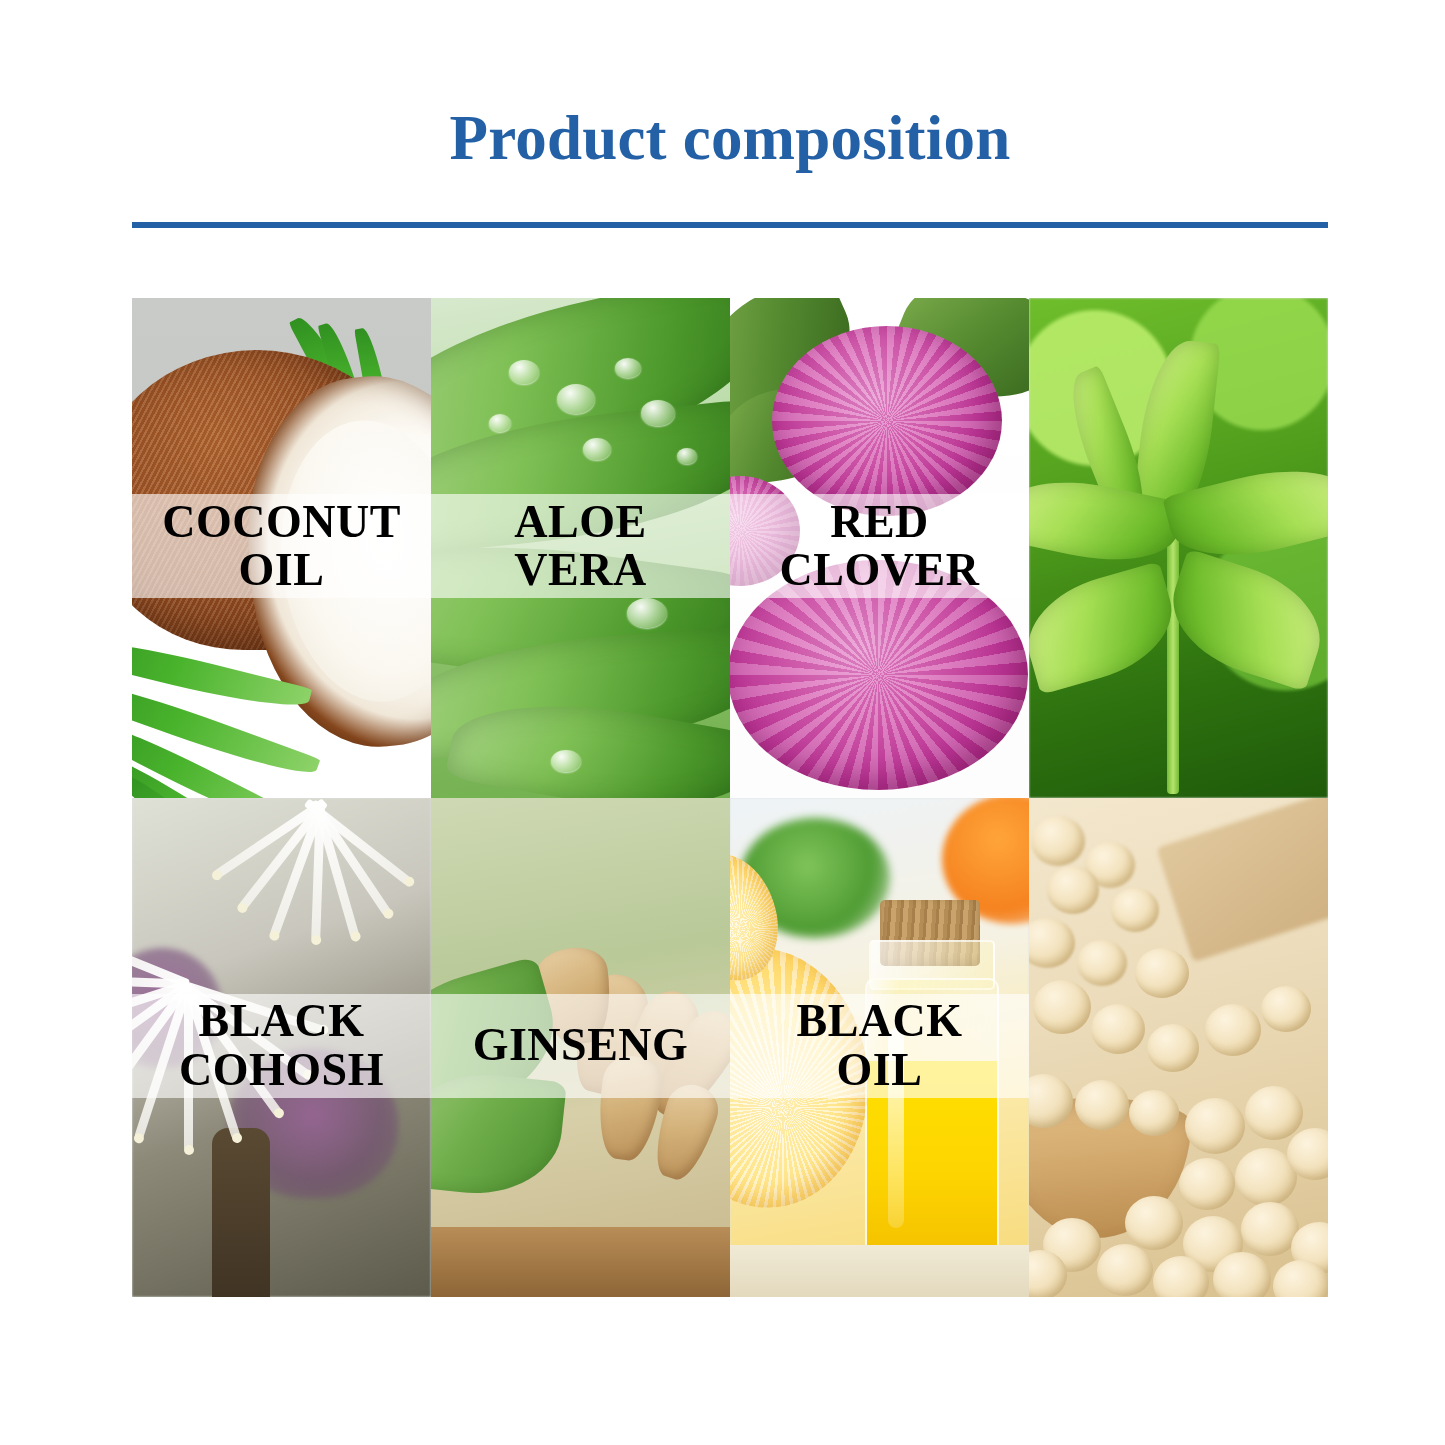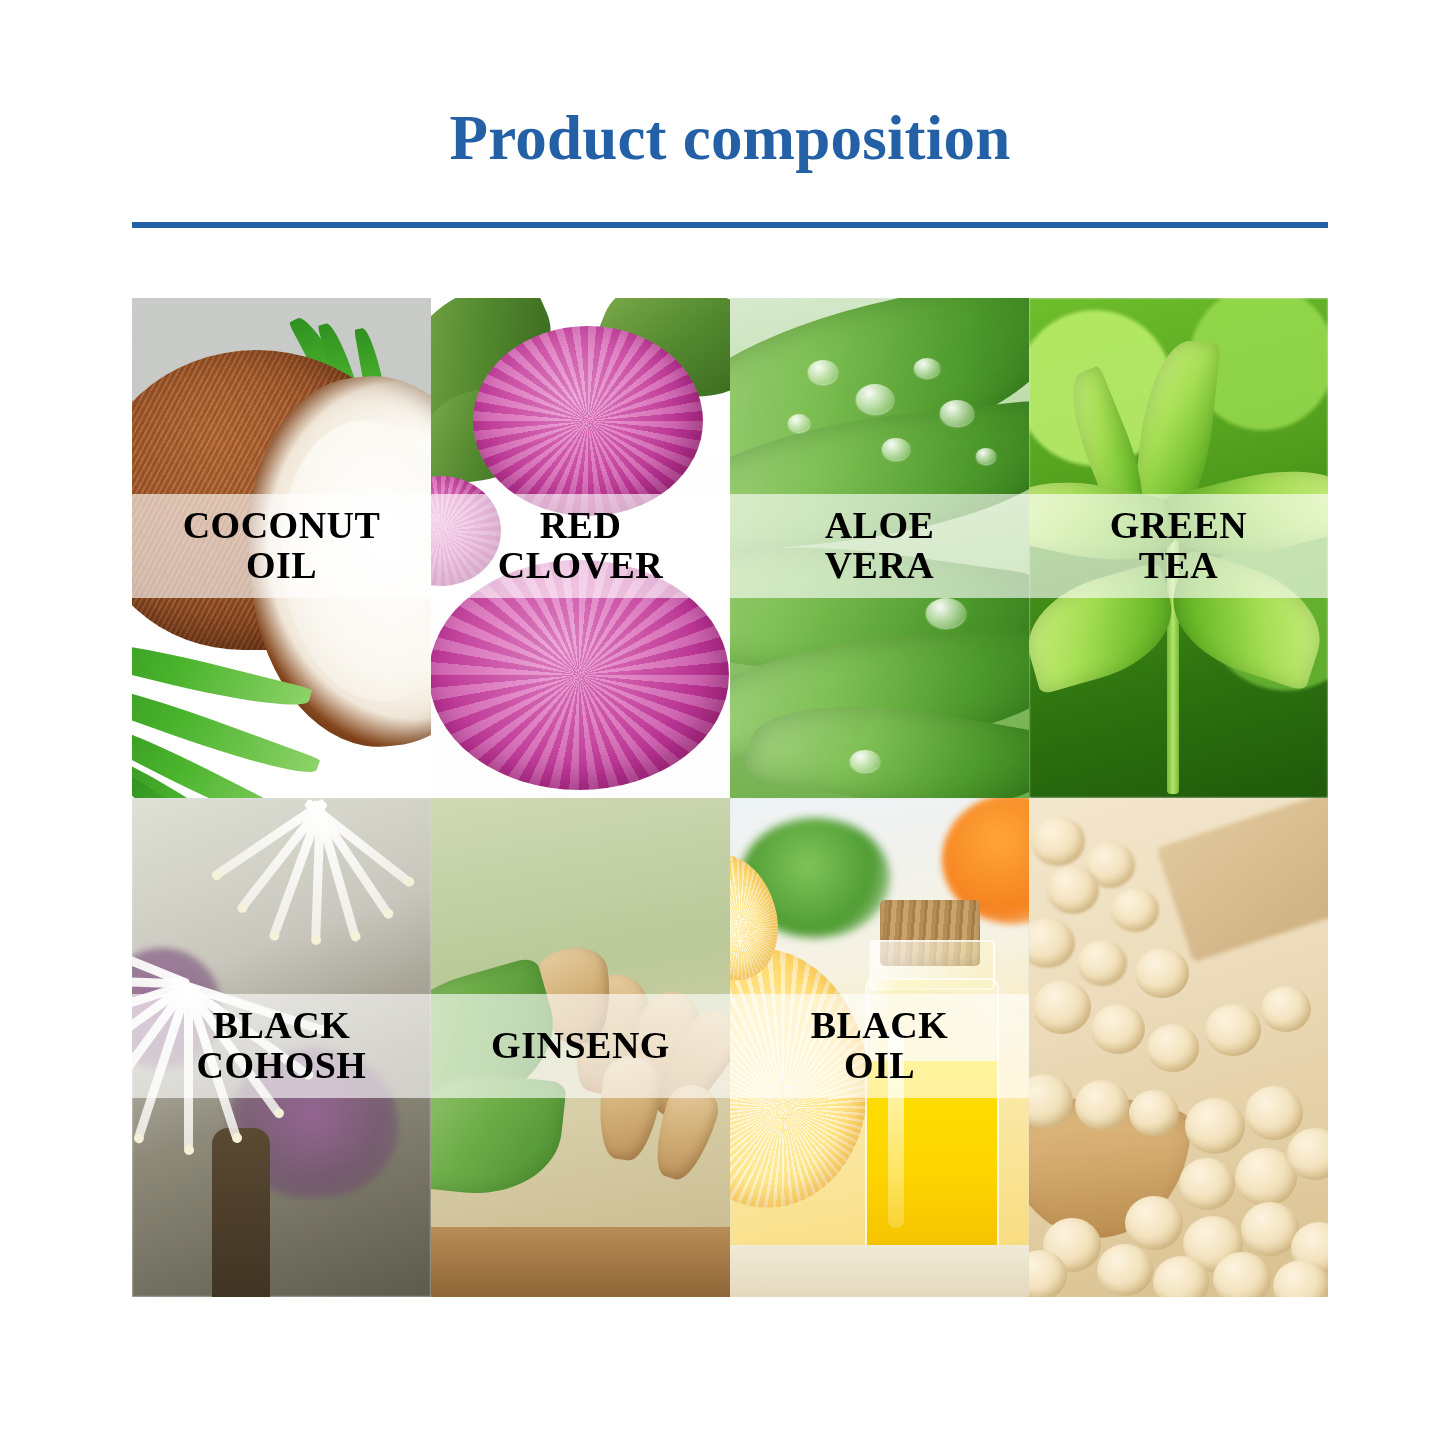--- a/index.html
+++ b/index.html
@@ -77,21 +77,21 @@
     display: flex;
     align-items: center;
     justify-content: center;
     z-index: 6;
   }
   .label-text {
     font-family: "Liberation Serif", "DejaVu Serif", serif;
     font-weight: bold;
     color: #000000;
     text-align: center;
-    font-size: 38px;
+    font-size: 46px;
     line-height: 1.05;
     letter-spacing: 0.5px;
     padding: 0 4px;
   }
   .label-text.small { font-size: 32px; line-height: 1.08; }
 
   
   .layer { position: absolute; }
 
   
@@ -275,38 +275,20 @@
         <div class="layer palm" style="width:250px;height:30px;left:-66px;top:330px;transform:rotate(14deg);"></div>
         <div class="layer palm" style="width:270px;height:28px;left:-70px;top:368px;transform:rotate(20deg);"></div>
         <div class="layer palm" style="width:250px;height:26px;left:-56px;top:406px;transform:rotate(27deg);"></div>
         <div class="layer palm" style="width:230px;height:24px;left:-40px;top:440px;transform:rotate(33deg);"></div>
         <div class="layer palm" style="width:200px;height:22px;left:-10px;top:464px;transform:rotate(40deg);"></div>
       </div>
       <div class="label-band">
         <div class="label-text">
           <span>COCONUT</span><br>
           <span>OIL</span>
-        </div>
-      </div>
-    </div>
-
-    <div class="tile">
-      <div class="art">
-        <div class="layer clover-bg"></div>
-        <div class="layer clover-leaf" style="width:150px;height:110px;left:-26px;top:-6px;transform:rotate(-24deg);"></div>
-        <div class="layer clover-leaf" style="width:160px;height:110px;left:170px;top:-14px;transform:rotate(22deg);"></div>
-        <div class="layer clover-leaf" style="width:120px;height:90px;left:-10px;top:92px;transform:rotate(-8deg);"></div>
-        <div class="layer clover-head" style="width:230px;height:190px;left:42px;top:28px;"></div>
-        <div class="layer clover-head" style="width:300px;height:230px;left:-2px;top:262px;"></div>
-        <div class="layer clover-head" style="width:120px;height:110px;left:-50px;top:178px;"></div>
-      </div>
-      <div class="label-band">
-        <div class="label-text">
-          <span>RED</span><br>
-          <span>CLOVER</span>
         </div>
       </div>
     </div>
 
     <div class="tile">
       <div class="art">
         <div class="layer aloe-bg"></div>
         <div class="layer aloe-leaf" style="width:420px;height:150px;left:-80px;top:10px;transform:rotate(-12deg);"></div>
         <div class="layer aloe-leaf" style="width:400px;height:120px;left:-60px;top:120px;transform:rotate(-6deg);"></div>
         <div class="layer aloe-gel" style="width:30px;height:24px;left:78px;top:62px;"></div>
@@ -325,34 +307,46 @@
       <div class="label-band">
         <div class="label-text">
           <span>ALOE</span><br>
           <span>VERA</span>
         </div>
       </div>
     </div>
 
     <div class="tile">
       <div class="art">
+        <div class="layer clover-bg"></div>
+        <div class="layer clover-leaf" style="width:150px;height:110px;left:-26px;top:-6px;transform:rotate(-24deg);"></div>
+        <div class="layer clover-leaf" style="width:160px;height:110px;left:170px;top:-14px;transform:rotate(22deg);"></div>
+        <div class="layer clover-leaf" style="width:120px;height:90px;left:-10px;top:92px;transform:rotate(-8deg);"></div>
+        <div class="layer clover-head" style="width:230px;height:190px;left:42px;top:28px;"></div>
+        <div class="layer clover-head" style="width:300px;height:230px;left:-2px;top:262px;"></div>
+        <div class="layer clover-head" style="width:120px;height:110px;left:-50px;top:178px;"></div>
+      </div>
+      <div class="label-band">
+        <div class="label-text">
+          <span>RED</span><br>
+          <span>CLOVER</span>
+        </div>
+      </div>
+    </div>
+
+    <div class="tile">
+      <div class="art">
         <div class="layer tea-bg"></div>
         <div class="layer tea-stem" style="width:12px;height:300px;left:138px;top:196px;"></div>
         <div class="layer tea-leaf" style="width:70px;height:190px;left:112px;top:42px;transform:rotate(6deg);"></div>
         <div class="layer tea-leaf" style="width:46px;height:160px;left:56px;top:70px;transform:rotate(-22deg);"></div>
         <div class="layer tea-leaf" style="width:175px;height:74px;left:-26px;top:186px;transform:rotate(12deg);"></div>
         <div class="layer tea-leaf" style="width:185px;height:78px;left:140px;top:176px;transform:rotate(-14deg) scaleX(-1);"></div>
         <div class="layer tea-leaf" style="width:150px;height:96px;left:-4px;top:282px;transform:rotate(-16deg);"></div>
         <div class="layer tea-leaf" style="width:155px;height:100px;left:140px;top:272px;transform:rotate(18deg) scaleX(-1);"></div>
-      </div>
-      <div class="label-band">
-        <div class="label-text">
-          <span>GREEN</span><br>
-          <span>TEA</span>
-        </div>
       </div>
     </div>
 
     <div class="tile">
       <div class="art">
         <div class="layer bc-bg"></div>
         <div class="layer bc-purple" style="width:170px;height:150px;left:96px;top:250px;"></div>
         <div class="layer bc-purple" style="width:120px;height:120px;left:-30px;top:150px;"></div>
         <div class="layer bc-stalk" style="width:58px;height:190px;left:80px;top:330px;"></div>
 

